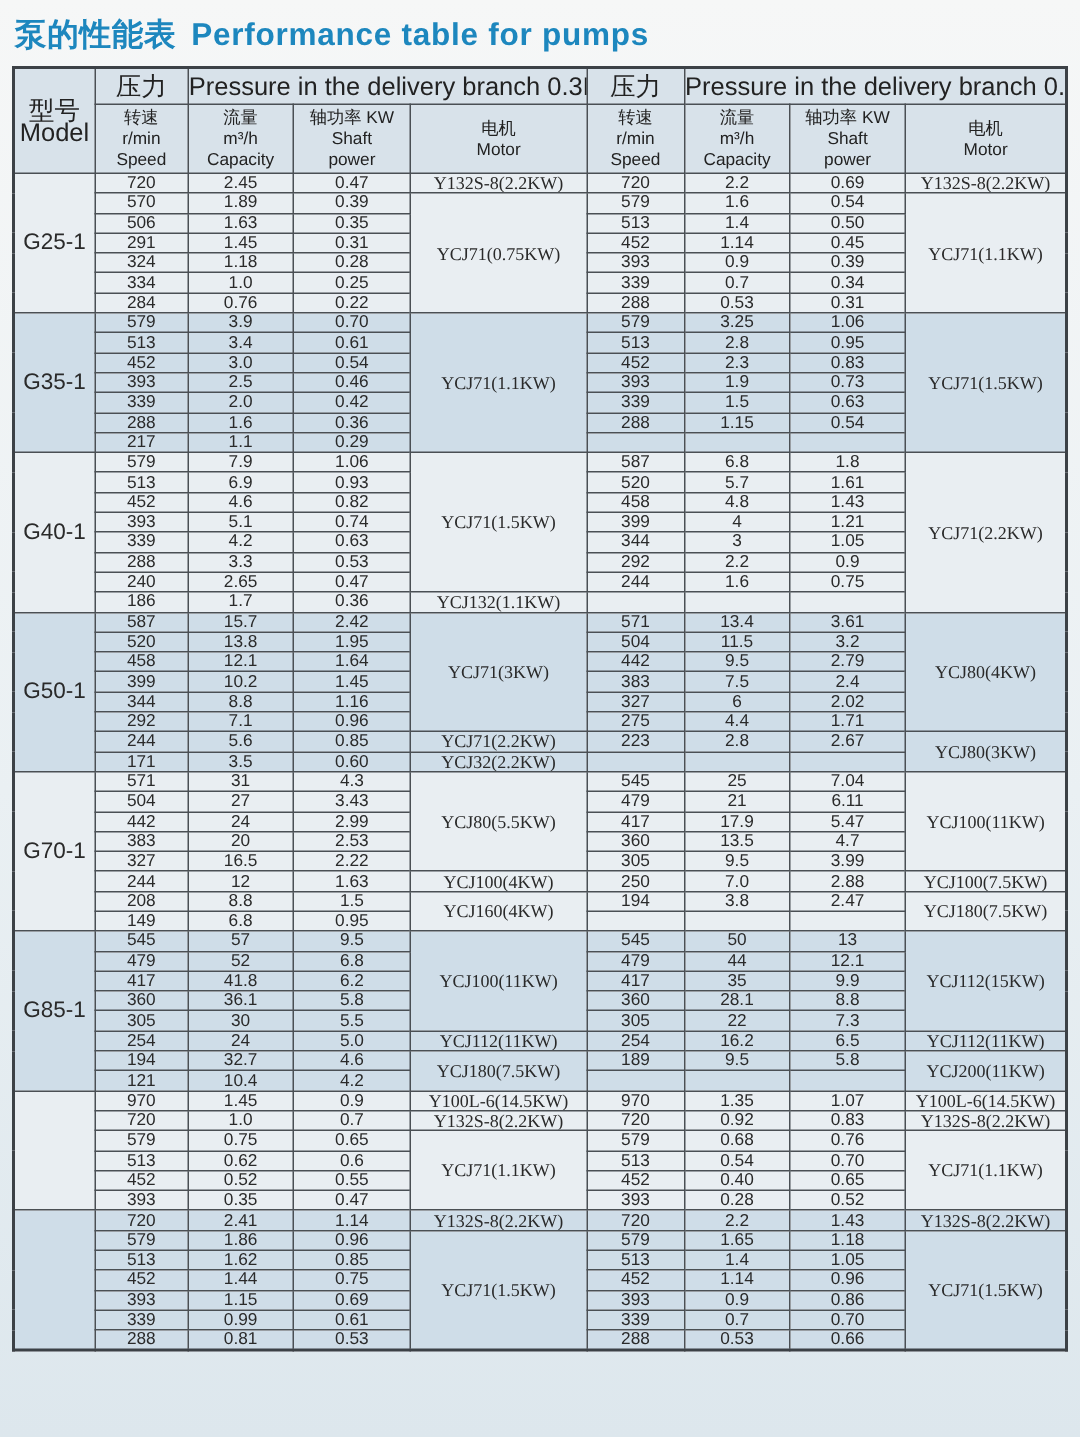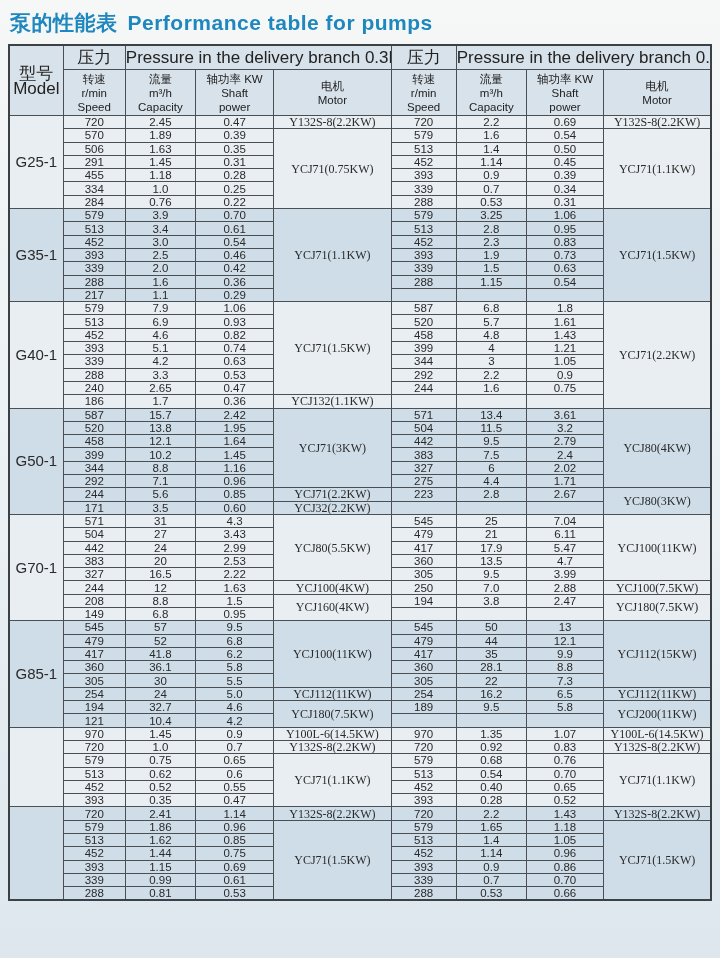--- a/index.html
+++ b/index.html
@@ -149,21 +149,21 @@
       </tr>
       <tr class="sec-a">
         <td>291</td>
         <td>1.45</td>
         <td>0.31</td>
         <td>452</td>
         <td>1.14</td>
         <td>0.45</td>
       </tr>
       <tr class="sec-a">
-        <td>455</td>
+        <td>324</td>
         <td>1.18</td>
         <td>0.28</td>
         <td>393</td>
         <td>0.9</td>
         <td>0.39</td>
       </tr>
       <tr class="sec-a">
         <td>334</td>
         <td>1.0</td>
         <td>0.25</td>

